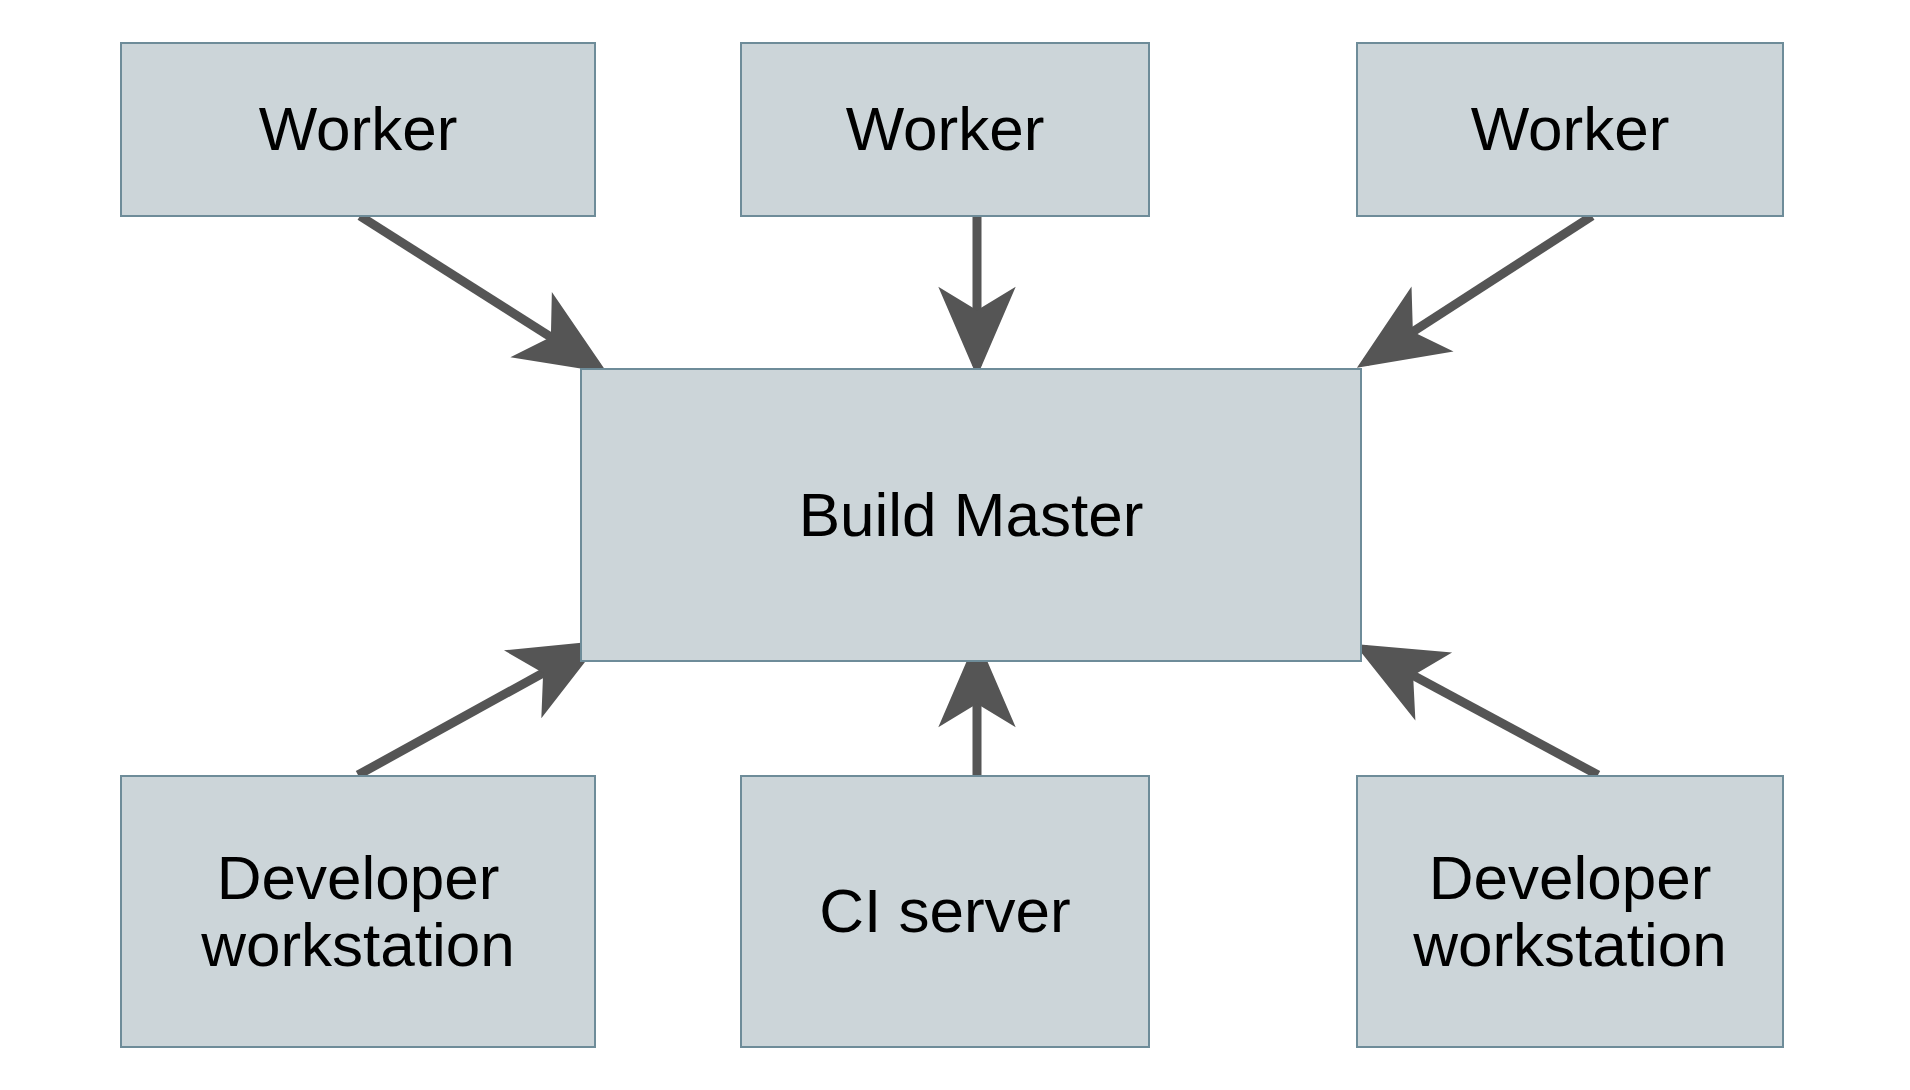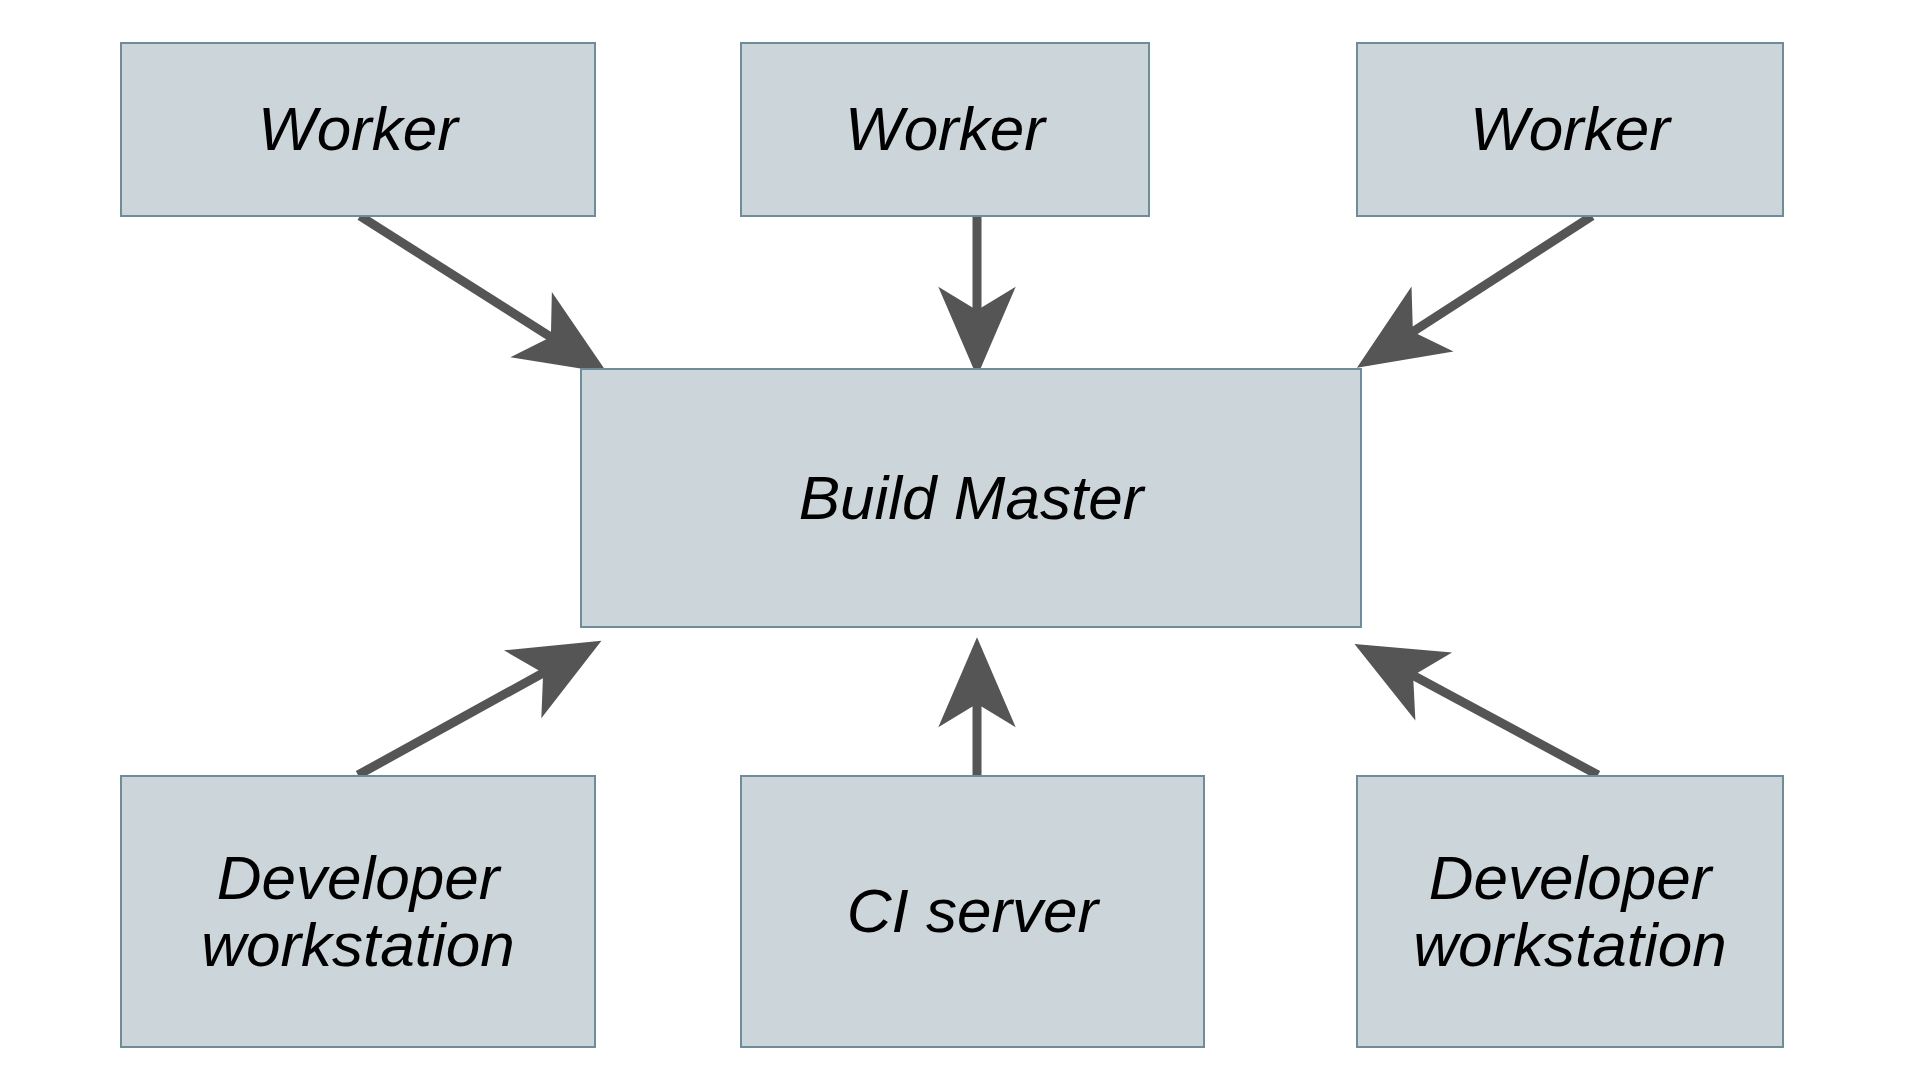--- a/index.html
+++ b/index.html
@@ -37,34 +37,33 @@
     justify-content: center;
     text-align: center;
   }
   .node-label {
     color: #000000;
     font-family: "Liberation Sans", sans-serif;
     font-weight: 400;
     line-height: 1.08;
     white-space: pre-line;
     padding: 0 8px;
-    font-style: italic;
   }
   .size-worker   { font-size: 62px; }
   .size-master   { font-size: 62px; }
   .size-ci       { font-size: 62px; }
   .size-dev      { font-size: 62px; text-align: center; }
 
   
   #node-worker-left   { left: 120px;  top: 42px;  width: 476px; height: 175px; }
   #node-worker-center { left: 740px;  top: 42px;  width: 410px; height: 175px; }
   #node-worker-right  { left: 1356px; top: 42px;  width: 428px; height: 175px; }
-  #node-build-master  { left: 580px;  top: 368px; width: 782px; height: 260px; }
+  #node-build-master  { left: 580px;  top: 368px; width: 782px; height: 294px; }
   #node-dev-left      { left: 120px;  top: 775px; width: 476px; height: 273px; }
-  #node-ci-server     { left: 740px;  top: 775px; width: 465px; height: 273px; }
+  #node-ci-server     { left: 740px;  top: 775px; width: 410px; height: 273px; }
   #node-dev-right     { left: 1356px; top: 775px; width: 428px; height: 273px; }
 </style>
 </head>
 <body>
 
 <div id="diagram-root">
 
   <svg id="edge-layer" viewBox="0 0 1910 1090" width="1910" height="1090" xmlns="http://www.w3.org/2000/svg">
     <defs>
       <marker id="arrowhead" markerWidth="12" markerHeight="12" refX="9.2" refY="5" orient="auto" markerUnits="strokeWidth">

